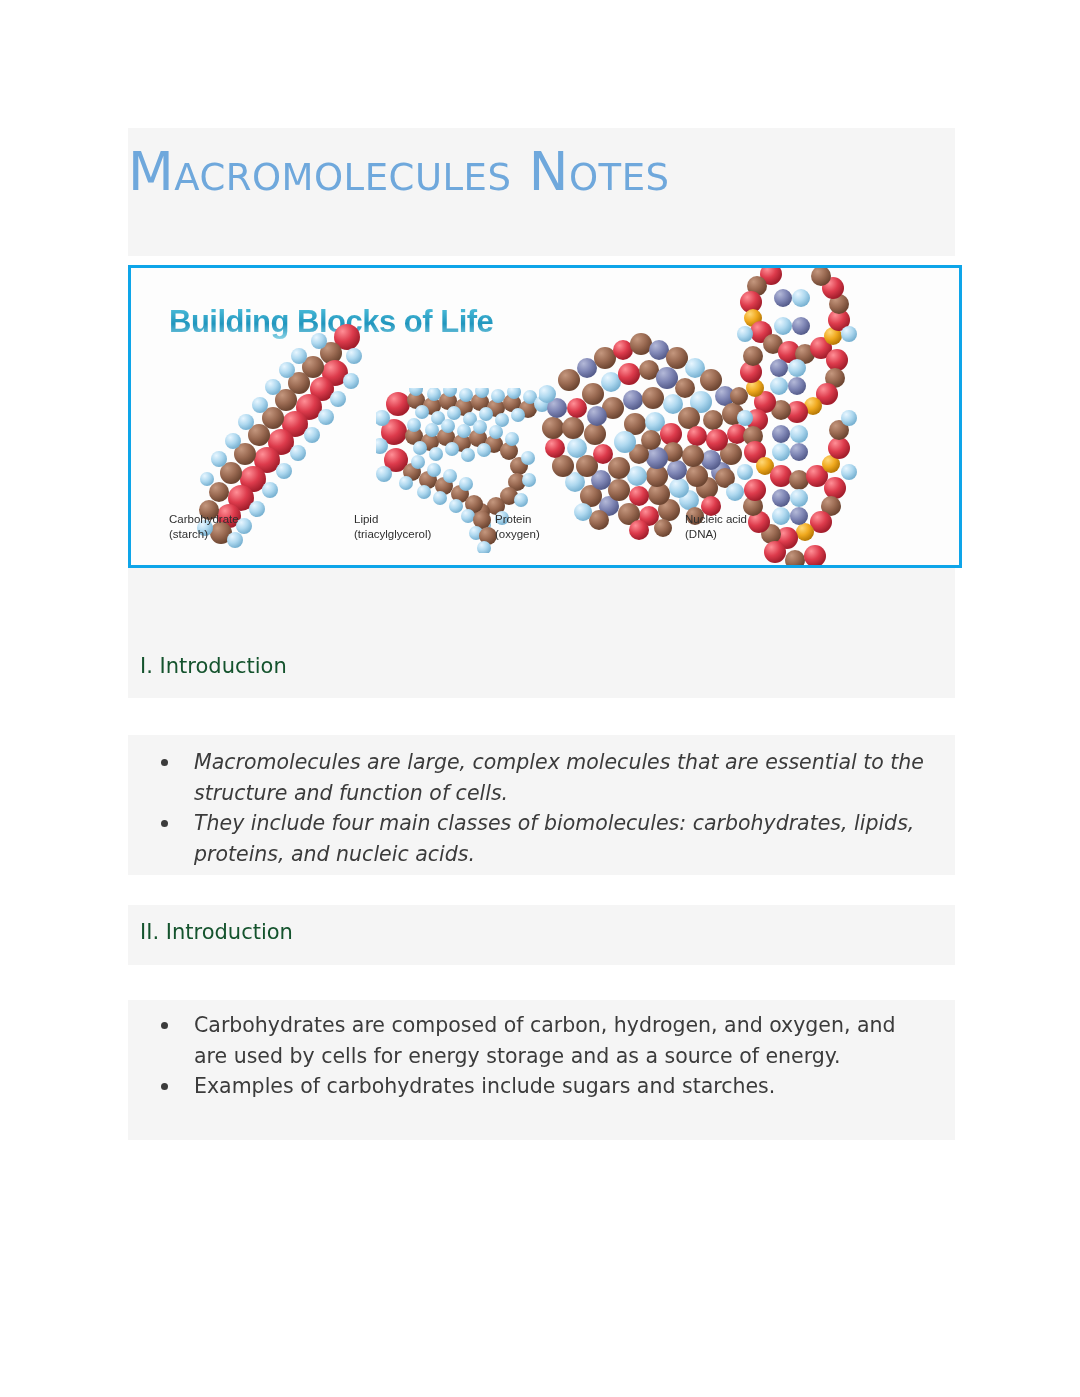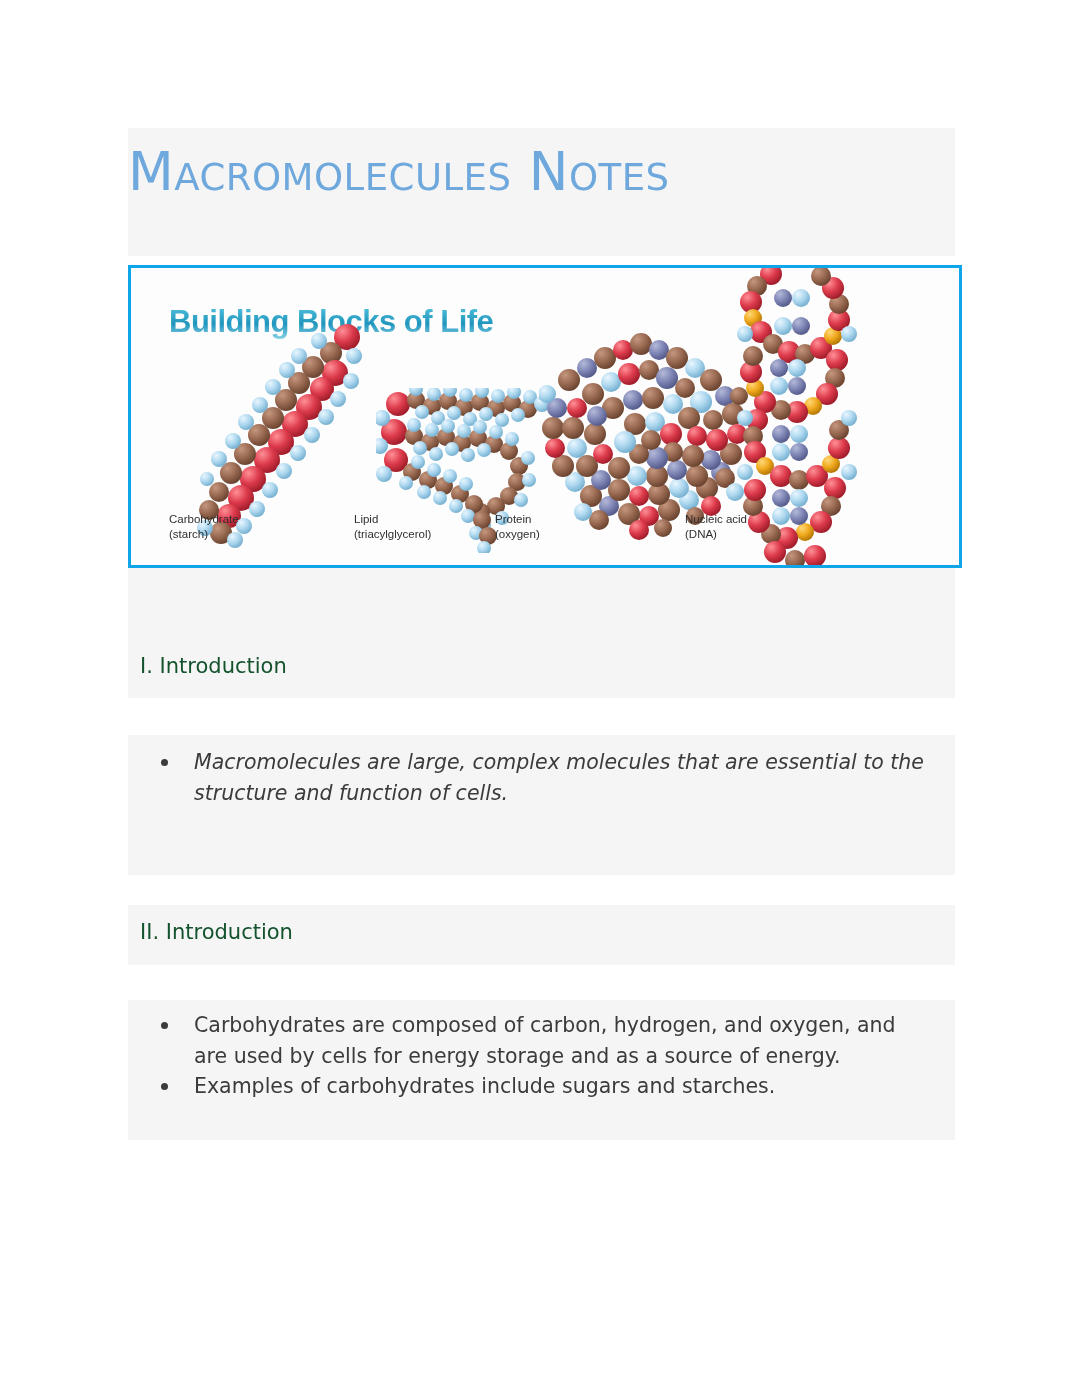--- a/index.html
+++ b/index.html
@@ -495,20 +495,24 @@
   <div class="section-band" style="top:568px; height:130px;">
     <div class="section-heading" style="top:85px;">I. Introduction</div>
   </div>
 
   <div class="bullet-band" style="top:735px; height:140px;">
     <ul class="bullet-list" style="top:12px;font-style:italic;">
       <li class="bullet-item">
         <span class="dot"></span>
         <span>Macromolecules are large, complex molecules that are essential to the structure and function of cells.</span>
       </li>
+      <li class="bullet-item">
+        <span class="dot"></span>
+        <span>They include four main classes of biomolecules: carbohydrates, lipids, proteins, and nucleic acids.</span>
+      </li>
     </ul>
   </div>
 
   <div class="section-band" style="top:905px; height:60px;">
     <div class="section-heading" style="top:14px;">II. Introduction</div>
   </div>
 
   <div class="bullet-band" style="top:1000px; height:140px;">
     <ul class="bullet-list" style="top:10px;">
       <li class="bullet-item">

